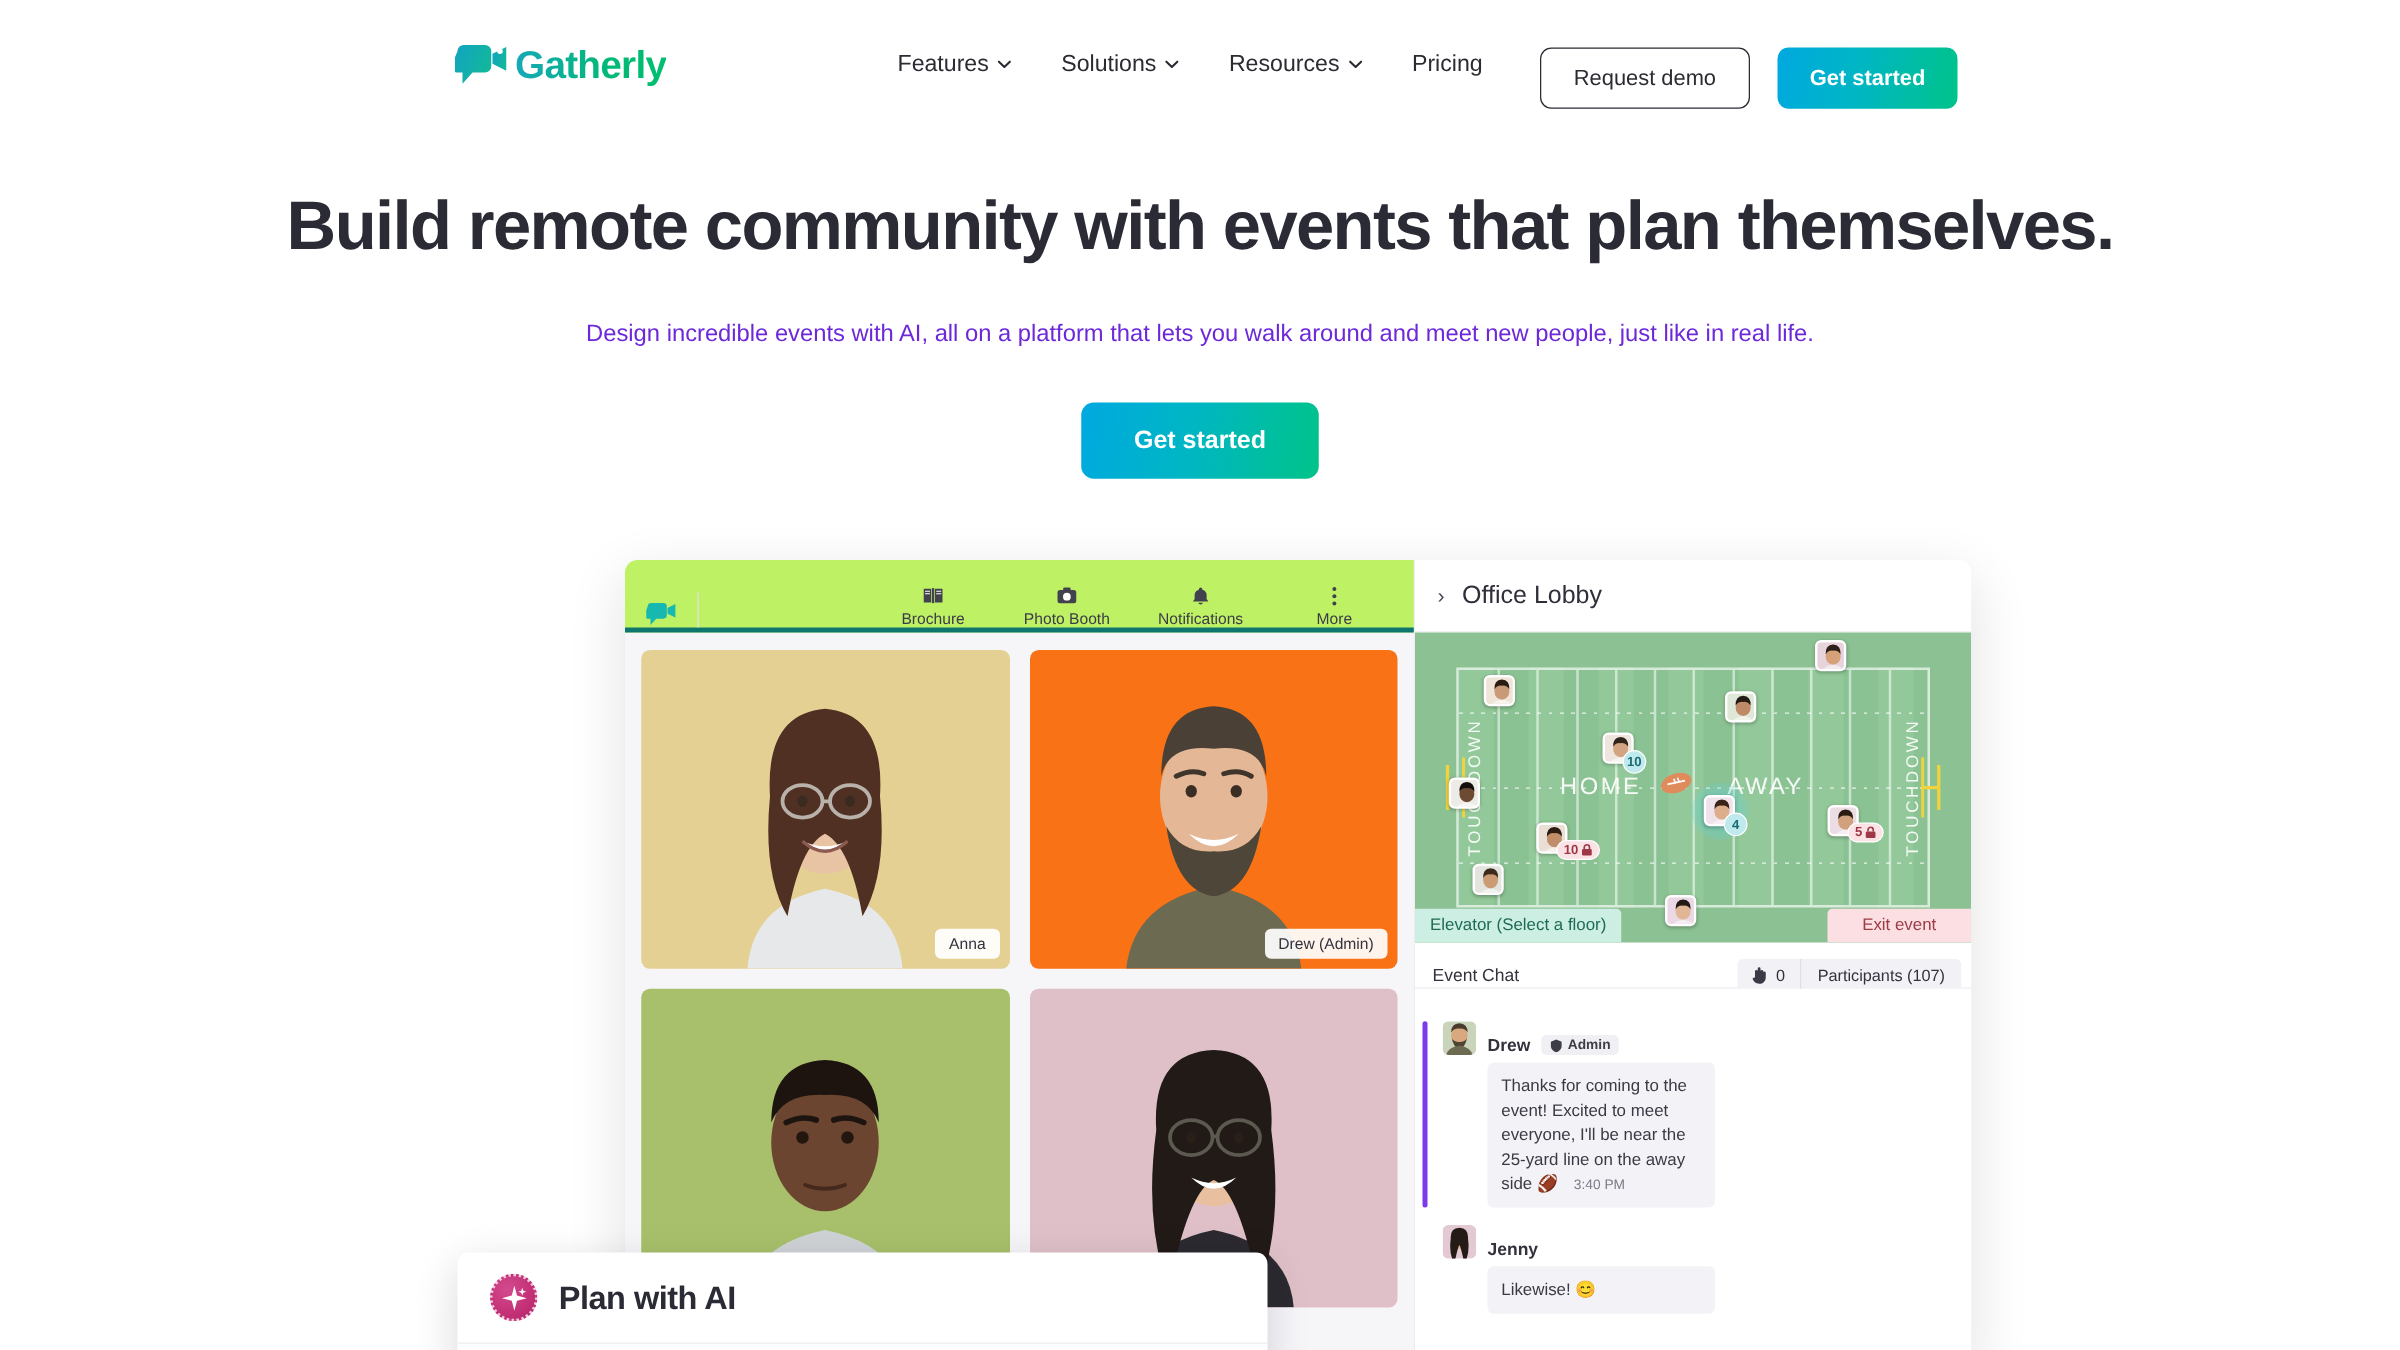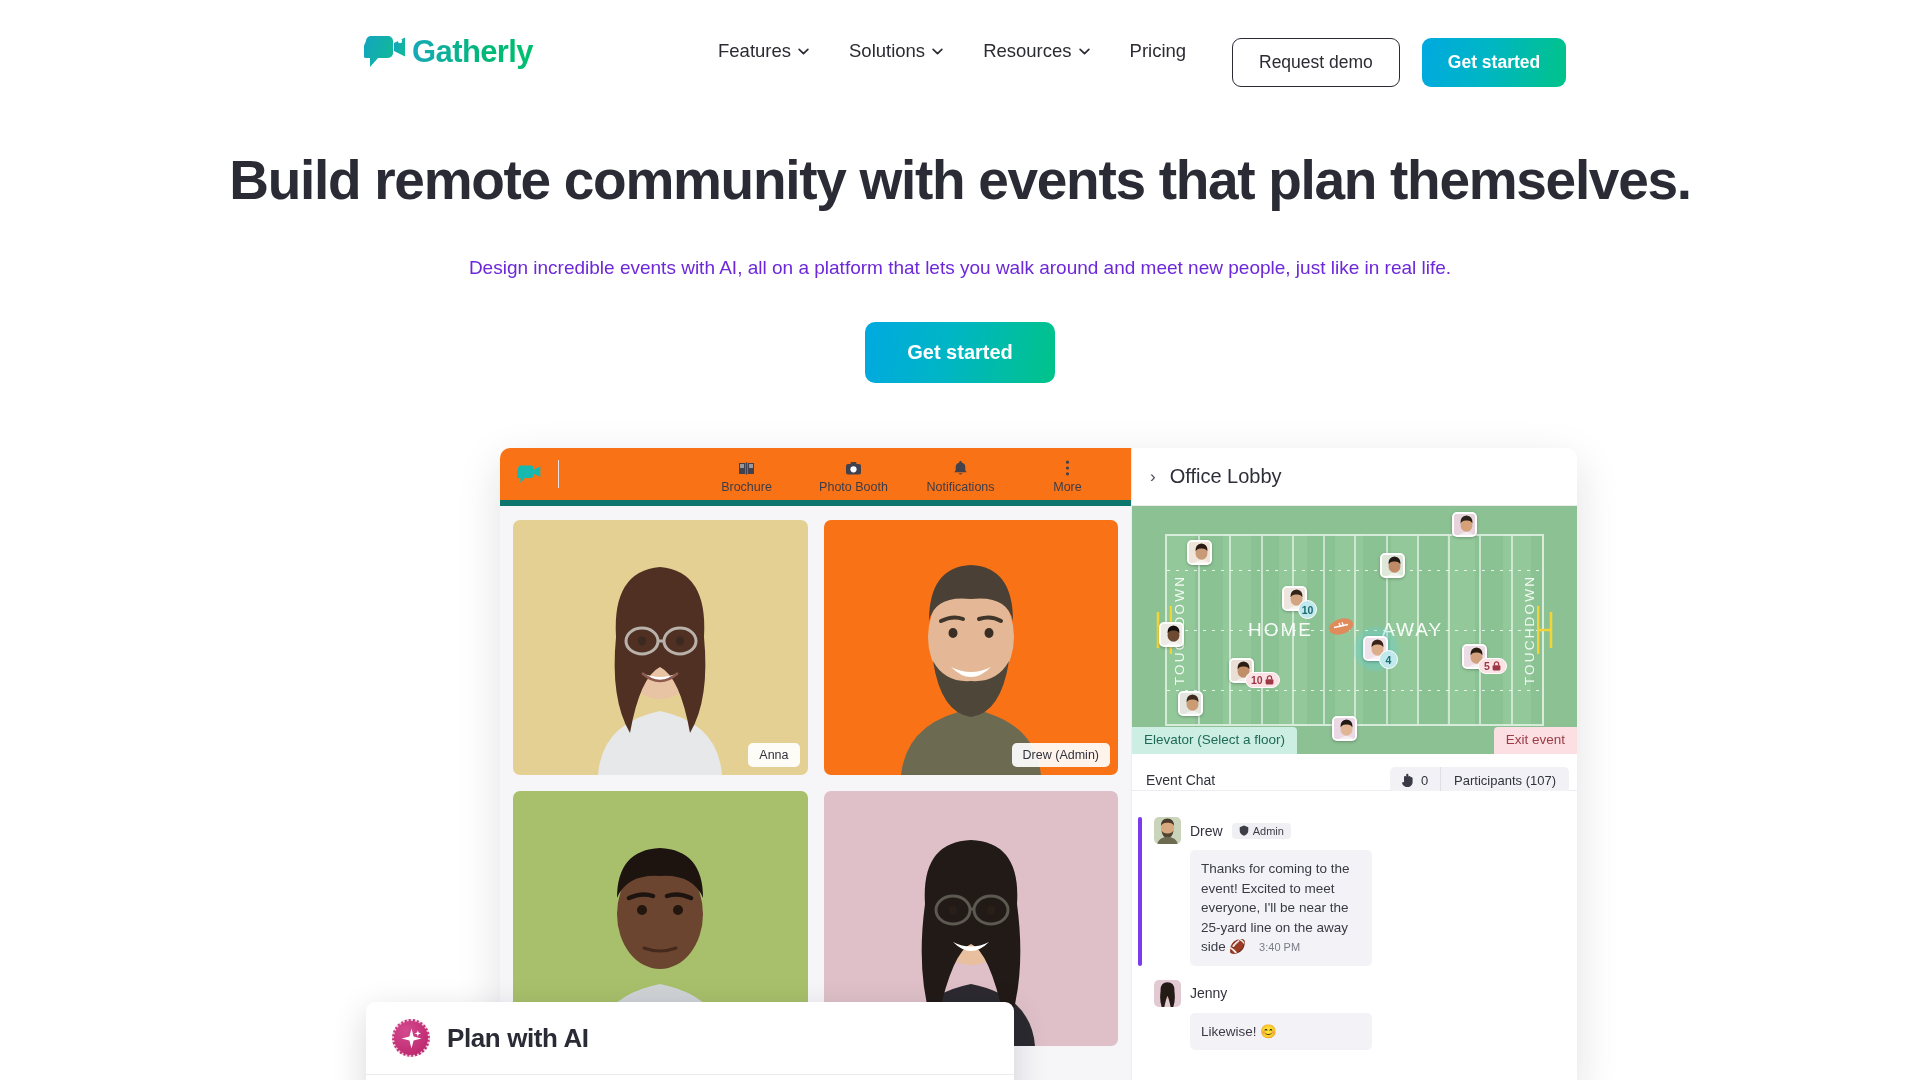--- a/index.html
+++ b/index.html
@@ -68,22 +68,22 @@
 
   
   .mockup {
     position: absolute; left: 500px; top: 448px; width: 1077px; height: 640px;
     background: #ffffff; border-radius: 10px 10px 0 0;
     box-shadow: 0 14px 44px rgba(20,20,40,.13);
     overflow: hidden; display: flex; flex-direction: column;
   }
   .mock-top { display: flex; height: 58px; flex: 0 0 58px; }
   .mock-left-head {
-    width: 631px; background: #f97316; display: flex; align-items: center;
-    border-bottom: 6px solid #0f766e; position: relative;
+    width: 631px; background: #bef264; display: flex; align-items: flex-end;
+    border-bottom: 4px solid #0f766e; position: relative;
   }
   .mock-logo-sm { margin-left: 17px; width: 25px; height: 21px; }
   .vdiv { width: 1px; height: 28px; background: #e0e0e8; margin-left: 16px; }
   .toolbar { position: absolute; right: 10px; display: flex; gap: 0px; align-items: flex-start; }
   .tool {
     width: 107px; display: flex; flex-direction: column; align-items: center; gap: 2px;
     cursor: pointer; padding-top: 4px;
   }
   .tool .ti { height: 19px; display: flex; align-items: center; justify-content: center; color: #42424f; }
   .tool .tl { font-size: 12.5px; color: #3c3c48; white-space: nowrap; }
@@ -150,41 +150,41 @@
   }
   .football { position: absolute; width: 26px; height: 17px; }
   .field-bar { position: absolute; left: 0; right: 0; bottom: 0; height: 27px; display: flex; justify-content: space-between; }
   .elevator-btn {
     background: #cdeee2; color: #1e6a56; font-size: 13.5px;
     padding: 5px 12px; cursor: pointer; white-space: nowrap;
     border-radius: 0 4px 0 0;
   }
   .exit-btn {
     background: #fbdfe2; color: #9c3a46; font-size: 13.5px;
-    padding: 5px 12px; cursor: pointer; white-space: nowrap;
+    padding: 5px 28px; cursor: pointer; white-space: nowrap;
     border-radius: 4px 0 0 0;
   }
 
   .chat-head {
     height: 37px; flex: 0 0 37px; display: flex; align-items: center;
     padding: 16px 8px 0 14px; border-bottom: 1px solid #ececf1; background: #fff;
   }
   .chat-title { font-size: 14px; color: #32323d; }
   .chat-head-right { margin-left: auto; display: flex; background: #f2f2f6; border-radius: 5px; overflow: hidden; }
   .hand-box { display: flex; align-items: center; gap: 6px; padding: 6px 12px; cursor: pointer; font-size: 13px; color: #32323d; }
   .pdiv { width: 1px; background: #dedee6; }
   .part-box { padding: 6px 13px; cursor: pointer; font-size: 13px; color: #32323d; white-space: nowrap; }
 
   .chat-scroll { flex: 1; background: #fff; overflow: hidden; padding-top: 26px; }
   .msg { position: relative; padding: 0 14px 0 22px; margin-bottom: 14px; }
   .msg.active::before {
     content: ""; position: absolute; left: 6px; top: 0; bottom: 0; width: 4px;
     background: #7c3aed; border-radius: 2px;
   }
-  .msg-head { display: flex; align-items: center; gap: 9px; margin-bottom: 6px; }
+  .msg-head { display: flex; align-items: flex-end; gap: 9px; margin-bottom: 6px; font-weight: bold; }
   .avatar-sq { width: 27px; height: 27px; border-radius: 5px; overflow: hidden; flex: 0 0 27px; }
   .msg-name { font-size: 14px; color: #32323d; }
   .admin-tag {
     display: flex; align-items: center; gap: 4px; background: #f0f0f4;
     border-radius: 4px; font-size: 11px; color: #3d3d48; padding: 2px 7px;
   }
   .bubble {
     margin-left: 36px; background: #f3f3f7; border-radius: 5px;
     padding: 9px 11px; max-width: 182px; font-size: 13.5px; color: #3a3a45; line-height: 1.45;
   }

